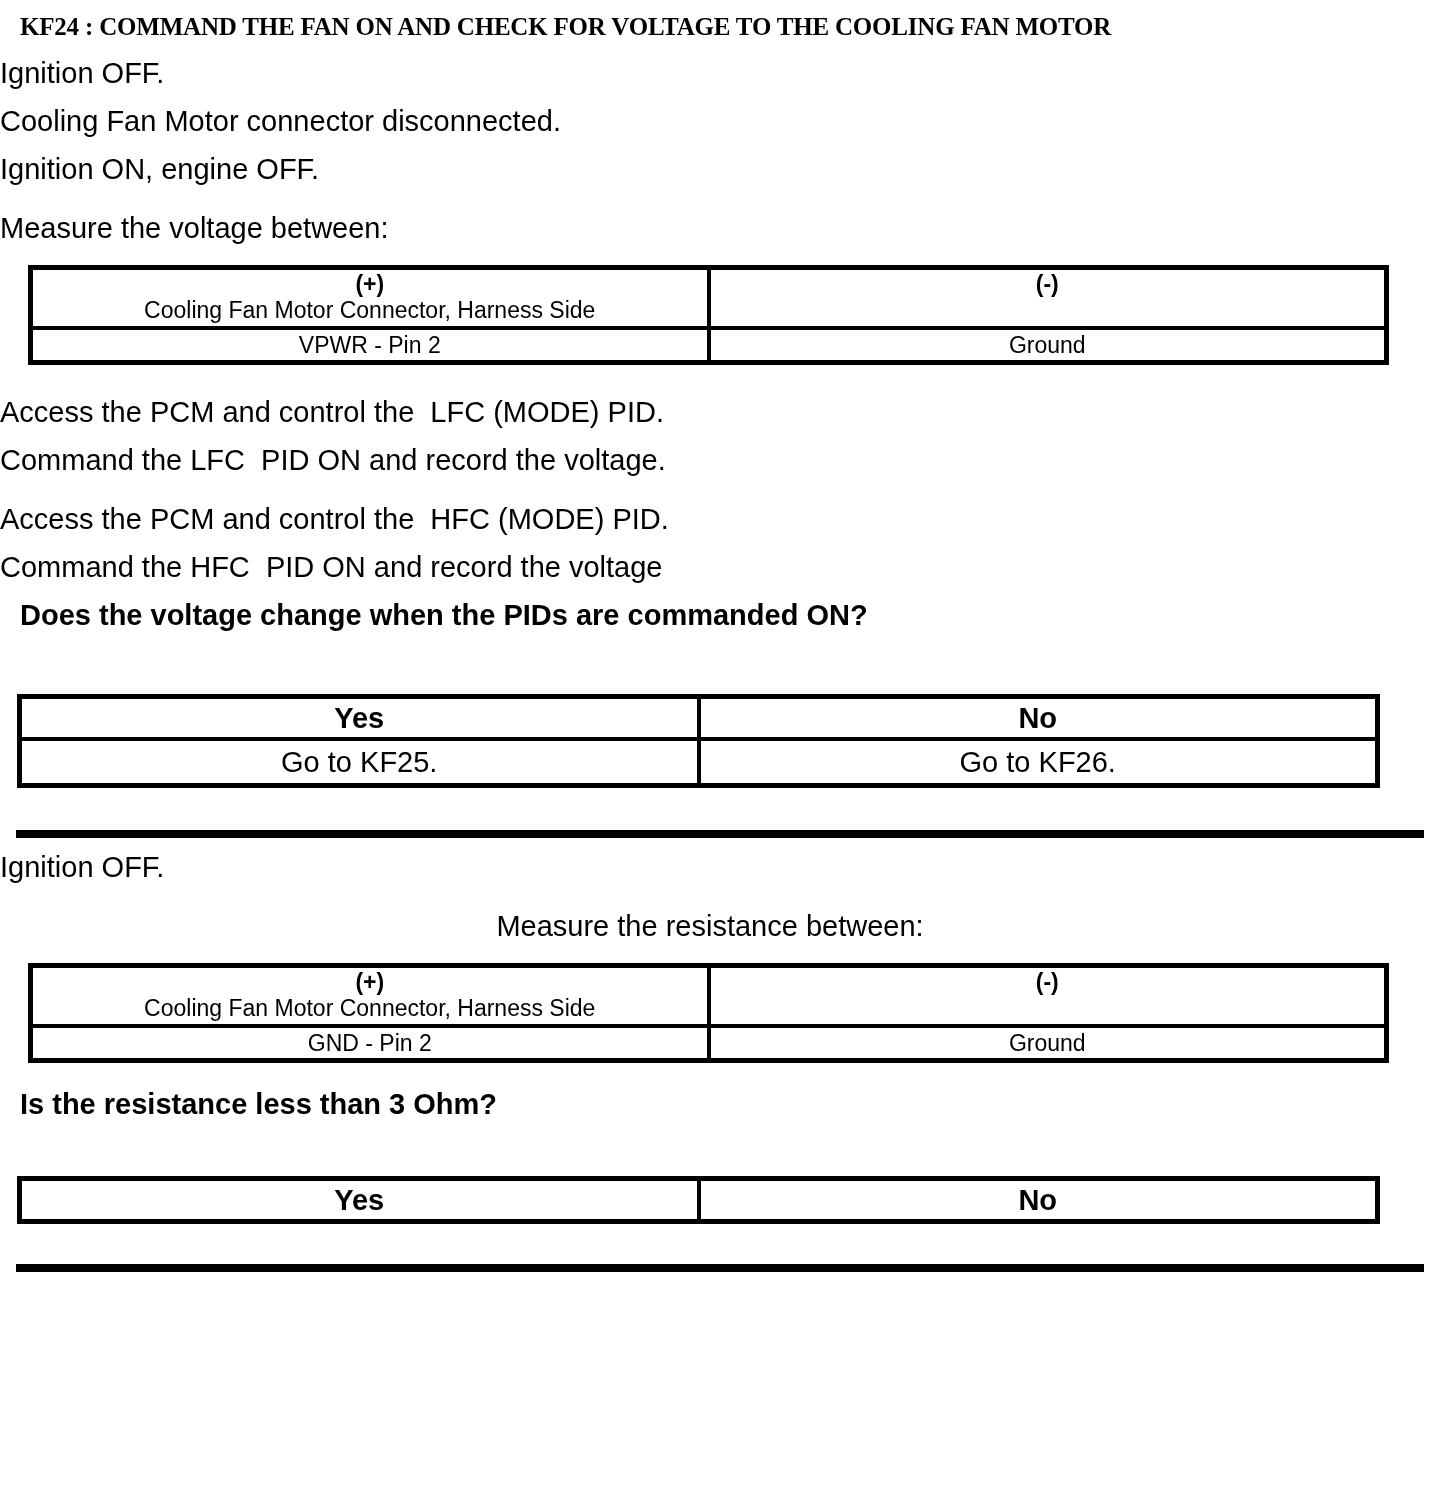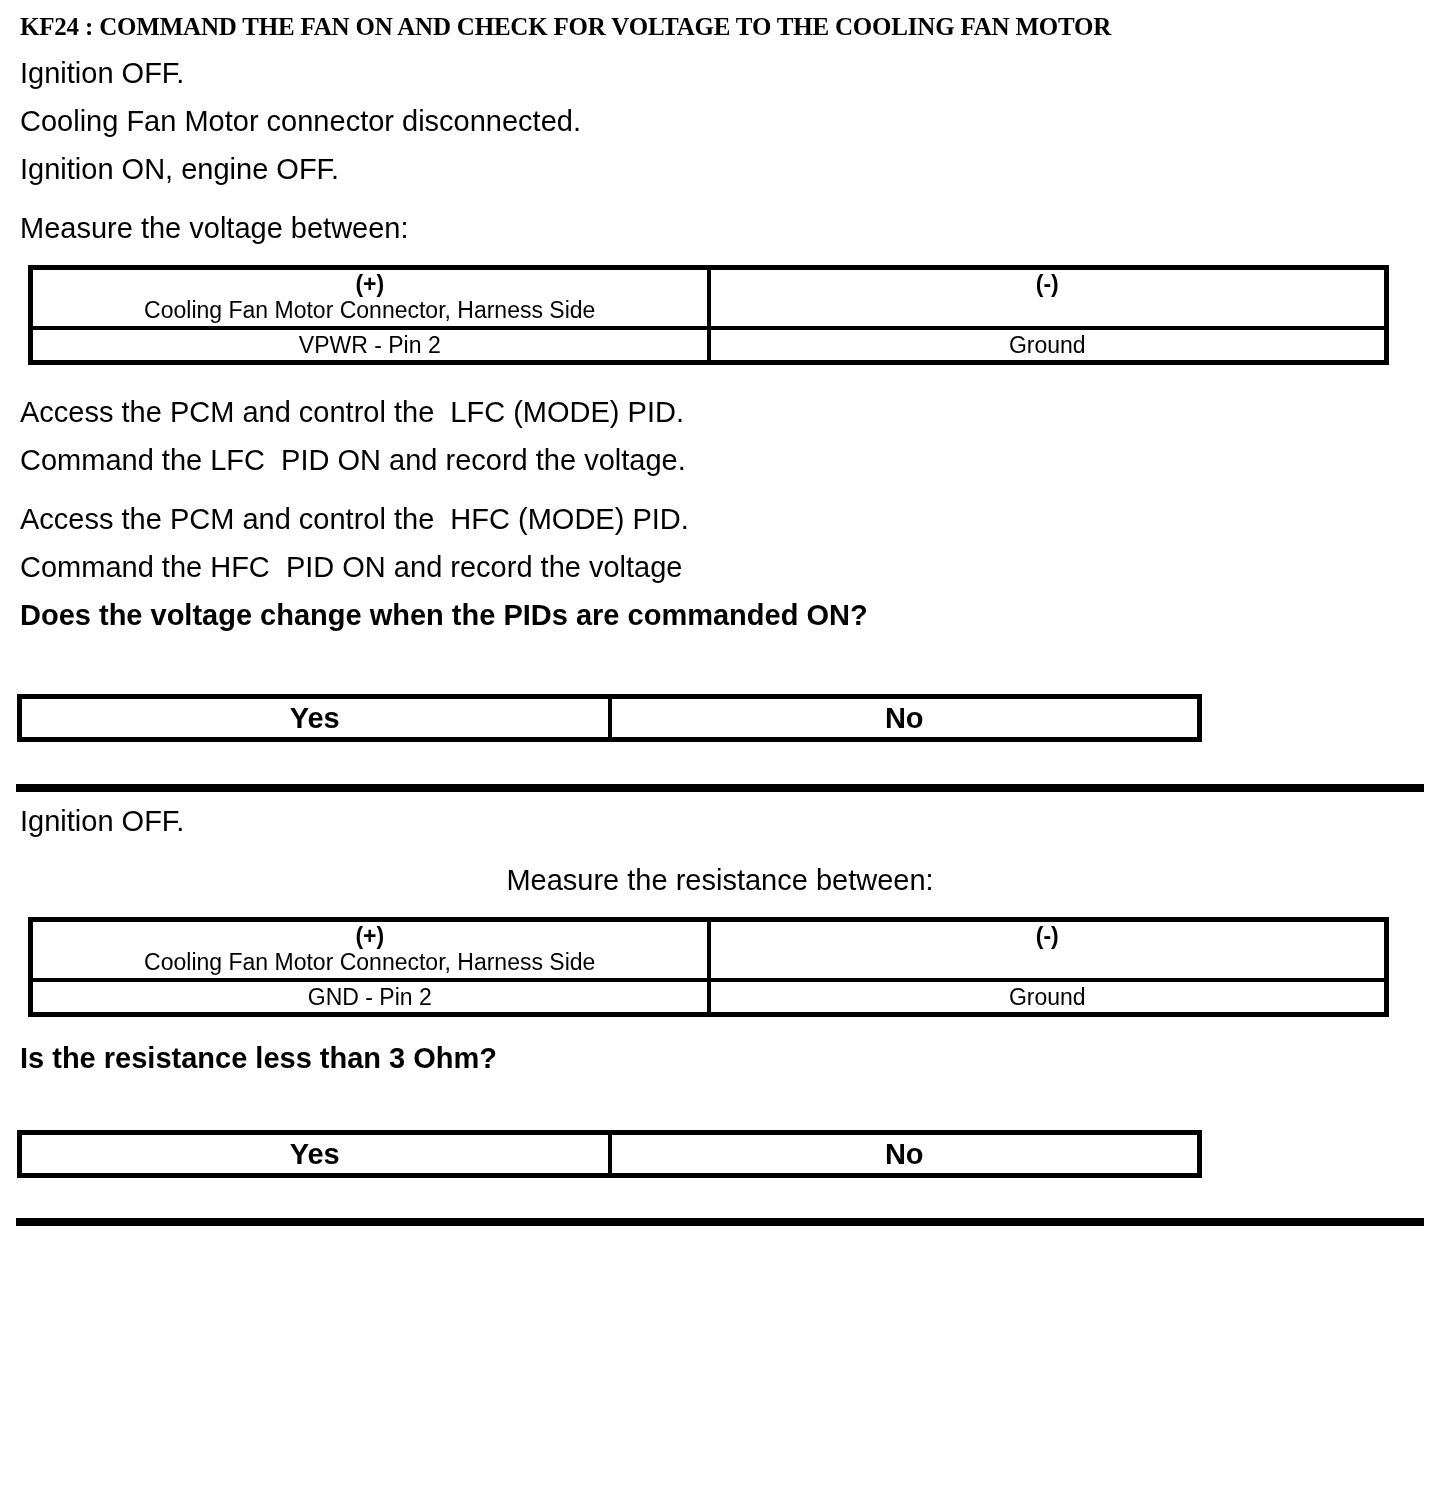--- a/index.html
+++ b/index.html
@@ -21,21 +21,20 @@
   .section-heading {
     margin: 0 20px 0 20px;
     font-size: 25px;
     font-weight: 700;
     line-height: 30px;
     letter-spacing: -0.2px;
     white-space: pre-wrap;
     font-family: Liberation Serif, serif;
   }
   .step {
-    margin-left: 20px;
     margin-right: 20px;
     font-size: 29px;
     line-height: 31px;
     white-space: pre-wrap;
   }
   .question {
     margin-left: 20px;
     margin-right: 20px;
     font-size: 29px;
     font-weight: 700;
@@ -66,21 +65,21 @@
   }
   .measure-table .sign {
     font-weight: 700;
   }
   .measure-table td.m-val {
     height: 28px;
     vertical-align: middle;
   }
   .decision-table {
     margin-left: 17px;
-    width: 1185px;
+    width: 1363px;
     border: 5px solid #000000;
     padding-left: 28px;
   }
   .decision-table td {
     width: 50%;
     border: 4px solid #000000;
     font-size: 29px;
     vertical-align: middle;
   }
   .decision-table td.d-head {
@@ -146,20 +145,24 @@
   <div class="step" style="margin-top:17px;">Command the HFC  PID ON and record the voltage</div>
 
   <div class="question" style="margin-top:16px;">Does the voltage change when the PIDs are commanded ON?</div>
 
   <table class="decision-table" style="margin-top:63px;">
     <tbody>
         <tr>
       <td class="d-head">Yes</td>
       <td class="d-head">No</td>
     </tr>
+    <tr>
+      <td class="d-act">Go to KF25.</td>
+      <td class="d-act">Go to KF26.</td>
+    </tr>
   </tbody>
     </table>
 
   <div class="rule" style="margin-top:42px;"></div>
 
 
   <div class="step" style="margin-top:14px;">Ignition OFF.</div>
 
   <div class="step" style="margin-top:28px;text-align:center;">Measure the resistance between:</div>
 

